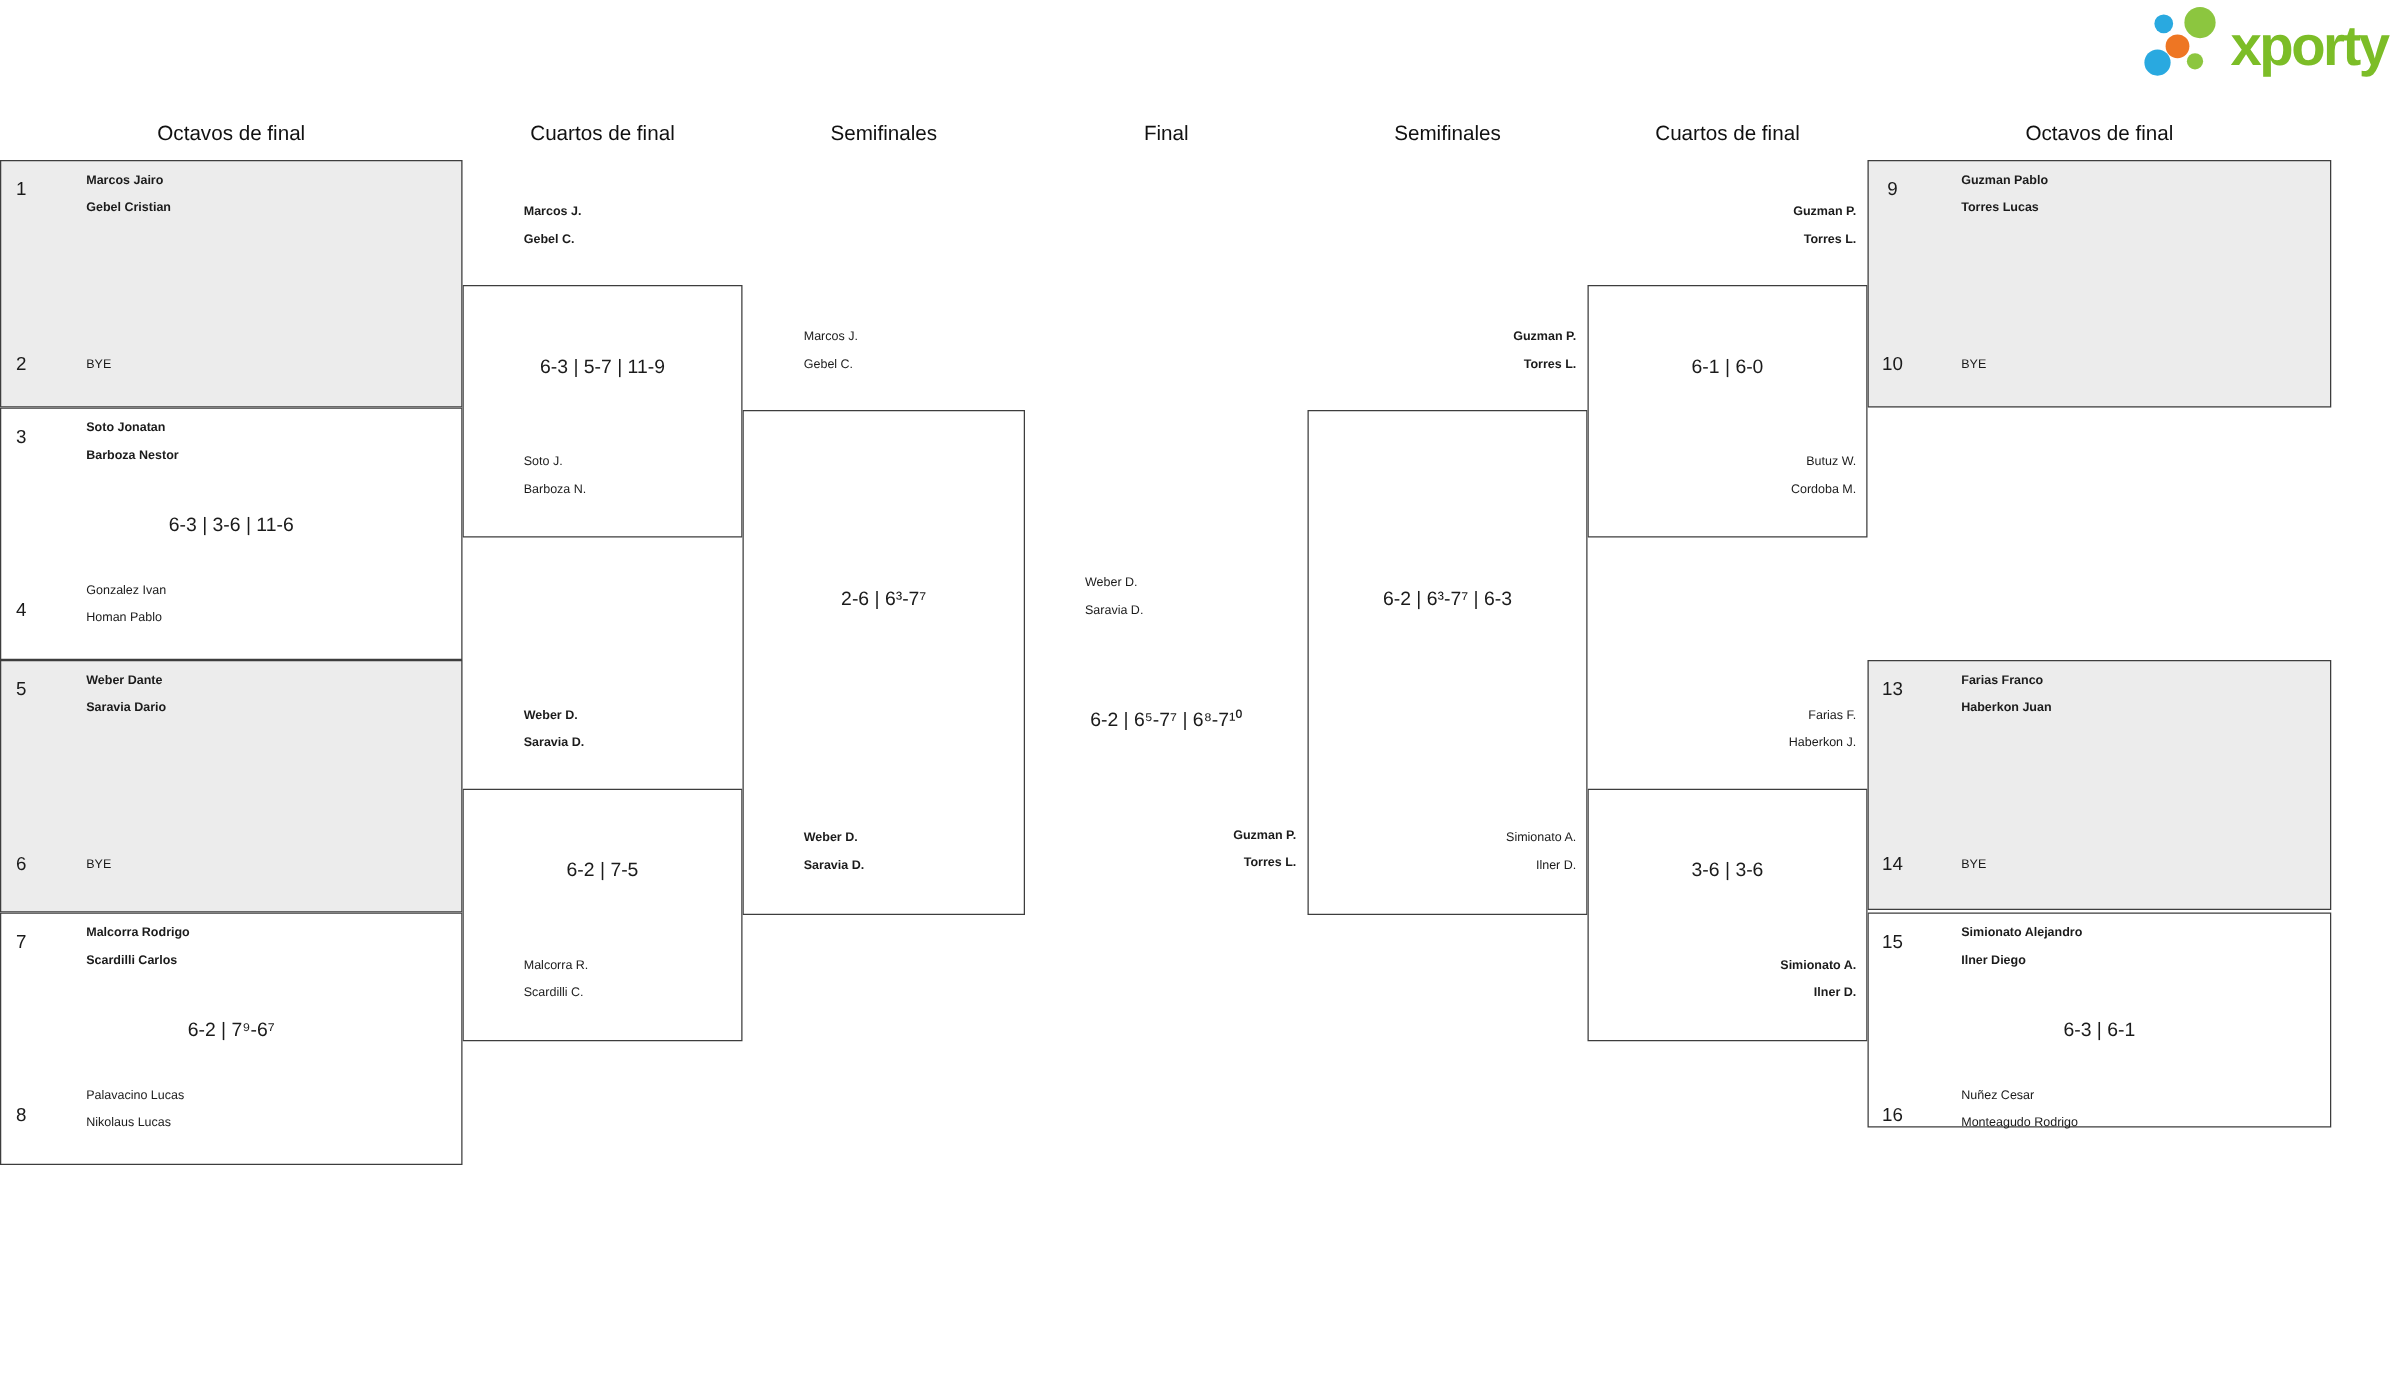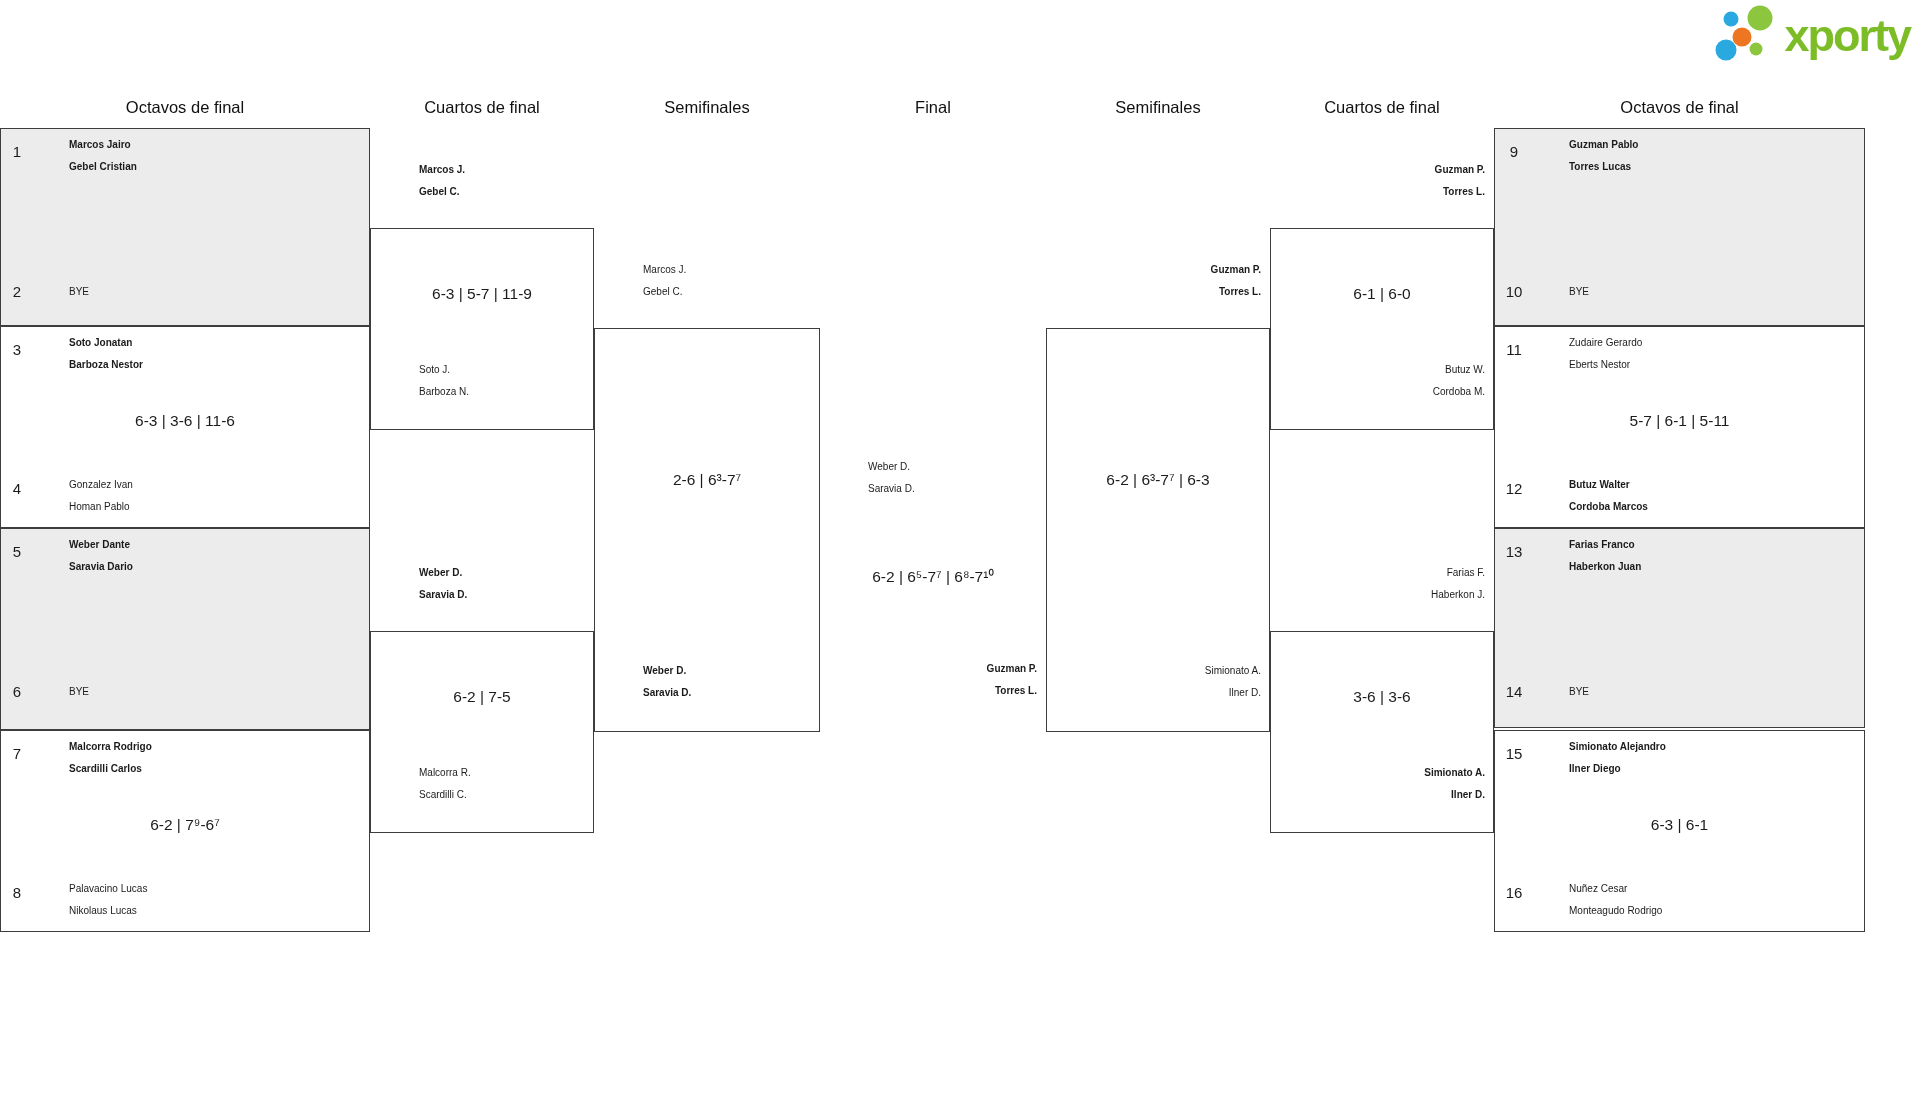--- a/index.html
+++ b/index.html
@@ -23,21 +23,21 @@
   .team { font-size:10px; line-height:22px; white-space:nowrap;margin-left:36px; }
   .bold { font-weight:700; }
   .score { position:absolute; left:0; width:100%; text-align:center; font-size:15.5px;
            line-height:22px; white-space:nowrap; }
   .seed { position:absolute; font-size:15px; line-height:22px; text-align:center; }
 
   
   .o-seed-top  { top:12px;  left:4px; width:24px; }
   .o-team-top  { position:absolute; top:5px;   left:32px; }
   .o-score     { top:83px; }
-  .o-team-bot  { position:absolute; top:147px; left:32px; }
+  .o-team-bot  { position:absolute; top:135px; left:32px; }
   .o-seed-bot  { top:151px; left:4px; width:24px; }
   .o-team-bye  { position:absolute; top:152px; left:32px; }
   .o-seed-bye  { top:152px; left:4px; width:24px; }
   
   .box.r .o-seed-top, .box.r .o-seed-bot, .box.r .o-seed-bye { left:6px; width:26px; }
   .box.r .o-team-top, .box.r .o-team-bot, .box.r .o-team-bye { left:38px; }
 
   
   .m-label-top { position:absolute; top:-70px; left:12px; }
   .m-score     { top:54px; }
@@ -220,47 +220,34 @@
     <div class="team o-team-top bold">
       <div>Guzman Pablo</div>
       <div>Torres Lucas</div>
     </div>
     <span class="seed o-seed-bye">10</span>
     <div class="team o-team-bye">
       <div>BYE</div>
     </div>
   </div>
 
-  <div class="box r" style="left:1494px;top:326px;width:371px;height:202px">
-    <span class="seed o-seed-top">11</span>
-    <div class="team o-team-top">
-      <div>Zudaire Gerardo</div>
-      <div>Eberts Nestor</div>
-    </div>
-    <div class="score o-score">5-7 | 6-1 | 5-11</div>
-    <span class="seed o-seed-bot">12</span>
-    <div class="team o-team-bot bold">
-      <div>Butuz Walter</div>
-      <div>Cordoba Marcos</div>
-    </div>
-  </div>
 
   <div class="box gray r" style="left:1494px;top:528px;width:371px;height:200px">
     <span class="seed o-seed-top">13</span>
     <div class="team o-team-top bold">
       <div>Farias Franco</div>
       <div>Haberkon Juan</div>
     </div>
     <span class="seed o-seed-bye">14</span>
     <div class="team o-team-bye">
       <div>BYE</div>
     </div>
   </div>
 
-  <div class="box r" style="left:1494px;top:730px;width:371px;height:202px">
+  <div class="box r" style="left:1494px;top:730px;width:371px;height:172px">
     <span class="seed o-seed-top">15</span>
     <div class="team o-team-top bold">
       <div>Simionato Alejandro</div>
       <div>Ilner Diego</div>
     </div>
     <div class="score o-score">6-3 | 6-1</div>
     <span class="seed o-seed-bot">16</span>
     <div class="team o-team-bot">
       <div>Nuñez Cesar</div>
       <div>Monteagudo Rodrigo</div>

